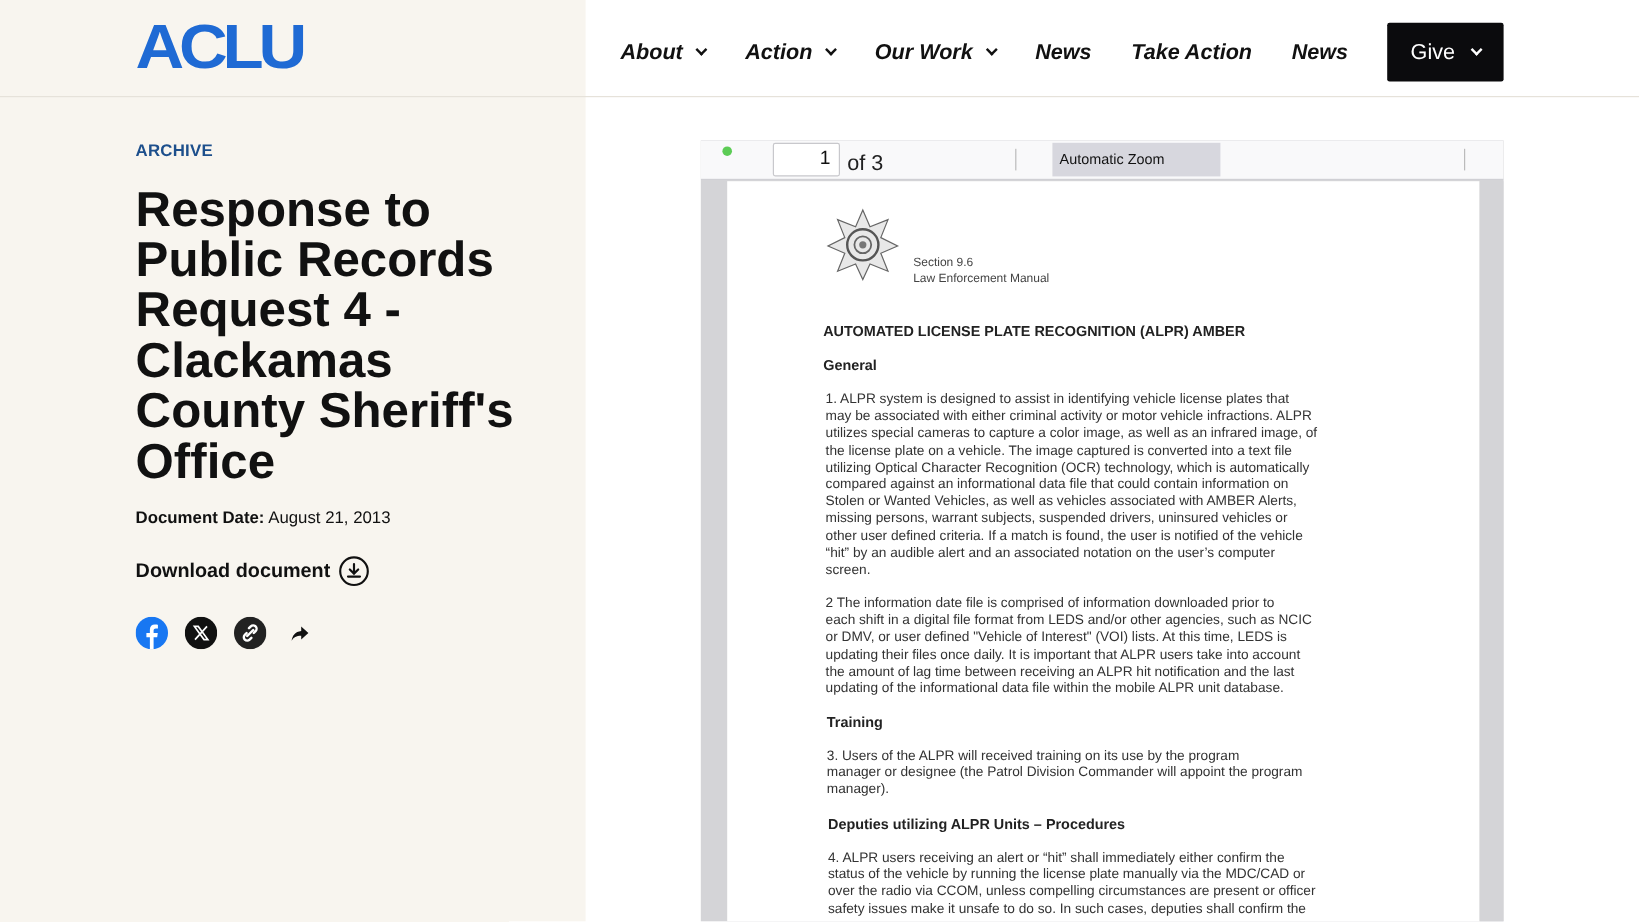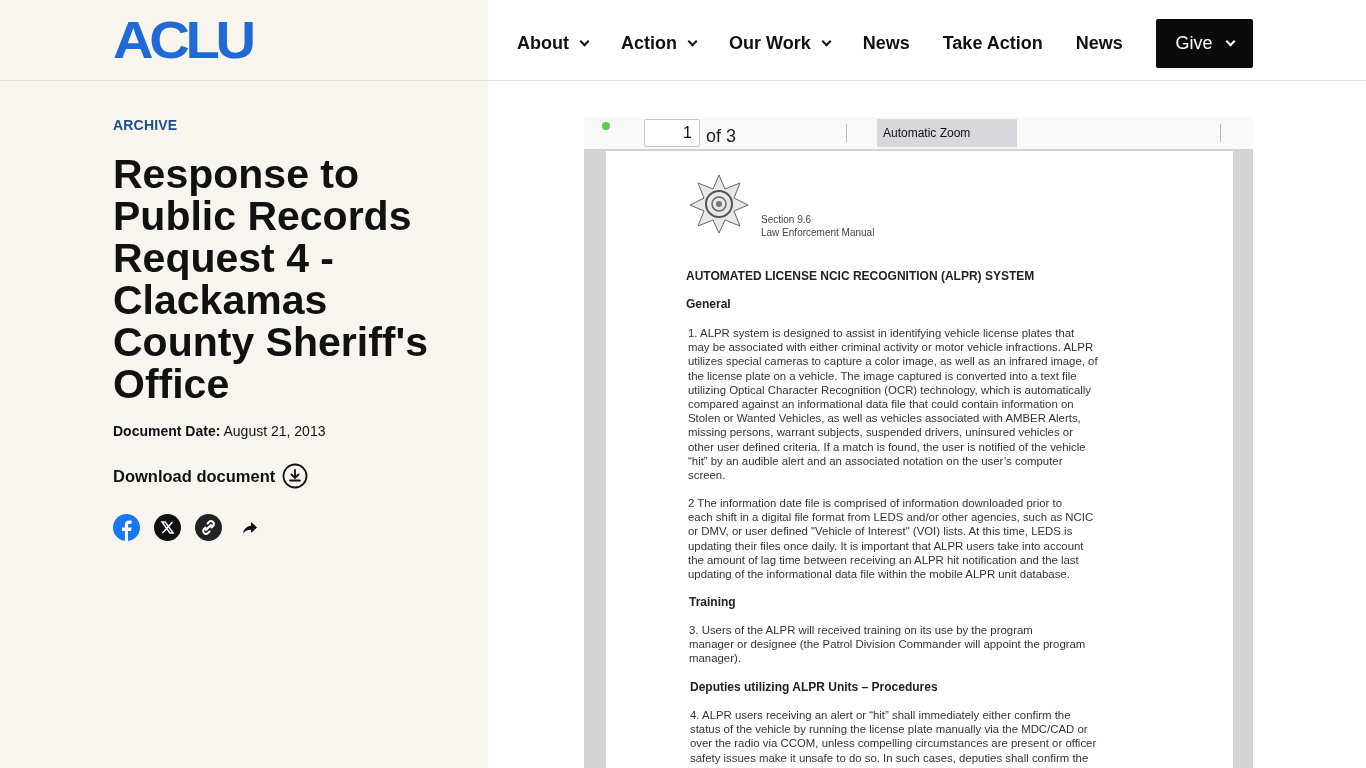--- a/index.html
+++ b/index.html
@@ -5,21 +5,21 @@
   * { box-sizing: border-box; margin: 0; padding: 0; }
   html, body { width: 1366px; height: 768px; overflow: hidden; }
   body { font-family: "Liberation Sans", sans-serif; background: #ffffff; color: #111; position: relative; }
 
   .left-bg { position: absolute; left: 0; top: 0; width: 488px; height: 768px; background: #f8f5ef; }
   .header-line { position: absolute; left: 0; top: 80px; width: 1366px; height: 1px; background: #e6e2da; }
 
   .logo { position: absolute; left: 113px; top: 15px; font-family: "Liberation Sans", sans-serif; font-weight: 900; font-size: 52px; letter-spacing: -4px; color: #1f6ad4; line-height: 50px; transform: scaleX(1.08); transform-origin: left; }
 
   .nav { position: absolute; top: 19px; left: 517px; display: flex; align-items: center; height: 49px; }
-  .nav-item { display: flex; align-items: center; font-weight: 700; font-size: 18px; color: #111; margin-right: 33px; white-space: nowrap; cursor: pointer; }
+  .nav-item { display: flex; align-items: center; font-weight: 700; font-size: 18px; color: #111; margin-right: 33px; white-space: nowrap; cursor: pointer; font-style: italic; }
   .nav-item .chev { display: inline-block; width: 7px; height: 7px; border-right: 2px solid #111; border-bottom: 2px solid #111; transform: rotate(45deg); margin-left: 12px; margin-top: -4px; }
   .nav-give { position: absolute; left: 1156px; top: 19px; width: 97px; height: 49px; background: #0b0b0d; color: #fff; border-radius: 2px; display: flex; align-items: center; justify-content: center; font-weight: 400; font-size: 18px; cursor: pointer; }
   .nav-give .chev { display: inline-block; width: 7px; height: 7px; border-right: 2px solid #fff; border-bottom: 2px solid #fff; transform: rotate(45deg); margin-left: 14px; margin-top: -4px; }
 
   .eyebrow { position: absolute; left: 113px; top: 117px; font-weight: 700; font-size: 14px; color: #1d4f8c; letter-spacing: 0.2px; }
   .title { position: absolute; left: 113px; top: 153px; width: 360px; font-weight: 700; font-size: 41px; line-height: 42px; color: #111; }
   .doc-date { position: absolute; left: 113px; top: 423px; font-size: 14px; color: #111; }
   .doc-date b { font-weight: 700; }
   .download { position: absolute; left: 113px; top: 463px; display: flex; align-items: center; font-weight: 700; font-size: 16.5px; cursor: pointer; }
   .download .dl-icon { width: 26px; height: 26px; margin-left: 7px; }
@@ -132,21 +132,21 @@
 
   <div class="page">
     <svg class="badge" viewBox="0 0 62 62">
       <polygon points="31,2 37,16 52,10 46,25 60,32 46,38 52,53 37,47 31,60 25,47 10,53 16,38 2,32 16,25 10,10 25,16" fill="#e8e8e8" stroke="#666" stroke-width="1"></polygon>
       <circle cx="31" cy="31" r="13" fill="none" stroke="#555" stroke-width="2"></circle>
       <circle cx="31" cy="31" r="7" fill="none" stroke="#666" stroke-width="1.5"></circle>
       <circle cx="31" cy="31" r="3" fill="#777"></circle>
     </svg>
     <div class="pdf-head1">Law Enforcement Manual</div>
     <div class="pdf-head2">Section 9.6</div>
-    <div class="pdf-h1">AUTOMATED LICENSE NCIC RECOGNITION (ALPR) SYSTEM</div>
+    <div class="pdf-h1">AUTOMATED LICENSE PLATE RECOGNITION (ALPR) AMBER</div>
 
     <div class="pdf-h2" style="left:80px; top:146px;">General</div>
     <div class="pdf-p" style="top:175px;">1.       ALPR system is designed to assist in identifying vehicle license plates that
 may be associated with either criminal activity or motor vehicle infractions.  ALPR
 utilizes special cameras to capture a color image, as well as an infrared image, of
 the license plate on a vehicle.  The image captured is converted into a text file
 utilizing Optical Character Recognition (OCR) technology, which is automatically
 compared against an informational data file that could contain information on
 Stolen or Wanted Vehicles, as well as vehicles associated with AMBER Alerts,
 missing persons, warrant subjects, suspended drivers, uninsured vehicles or

